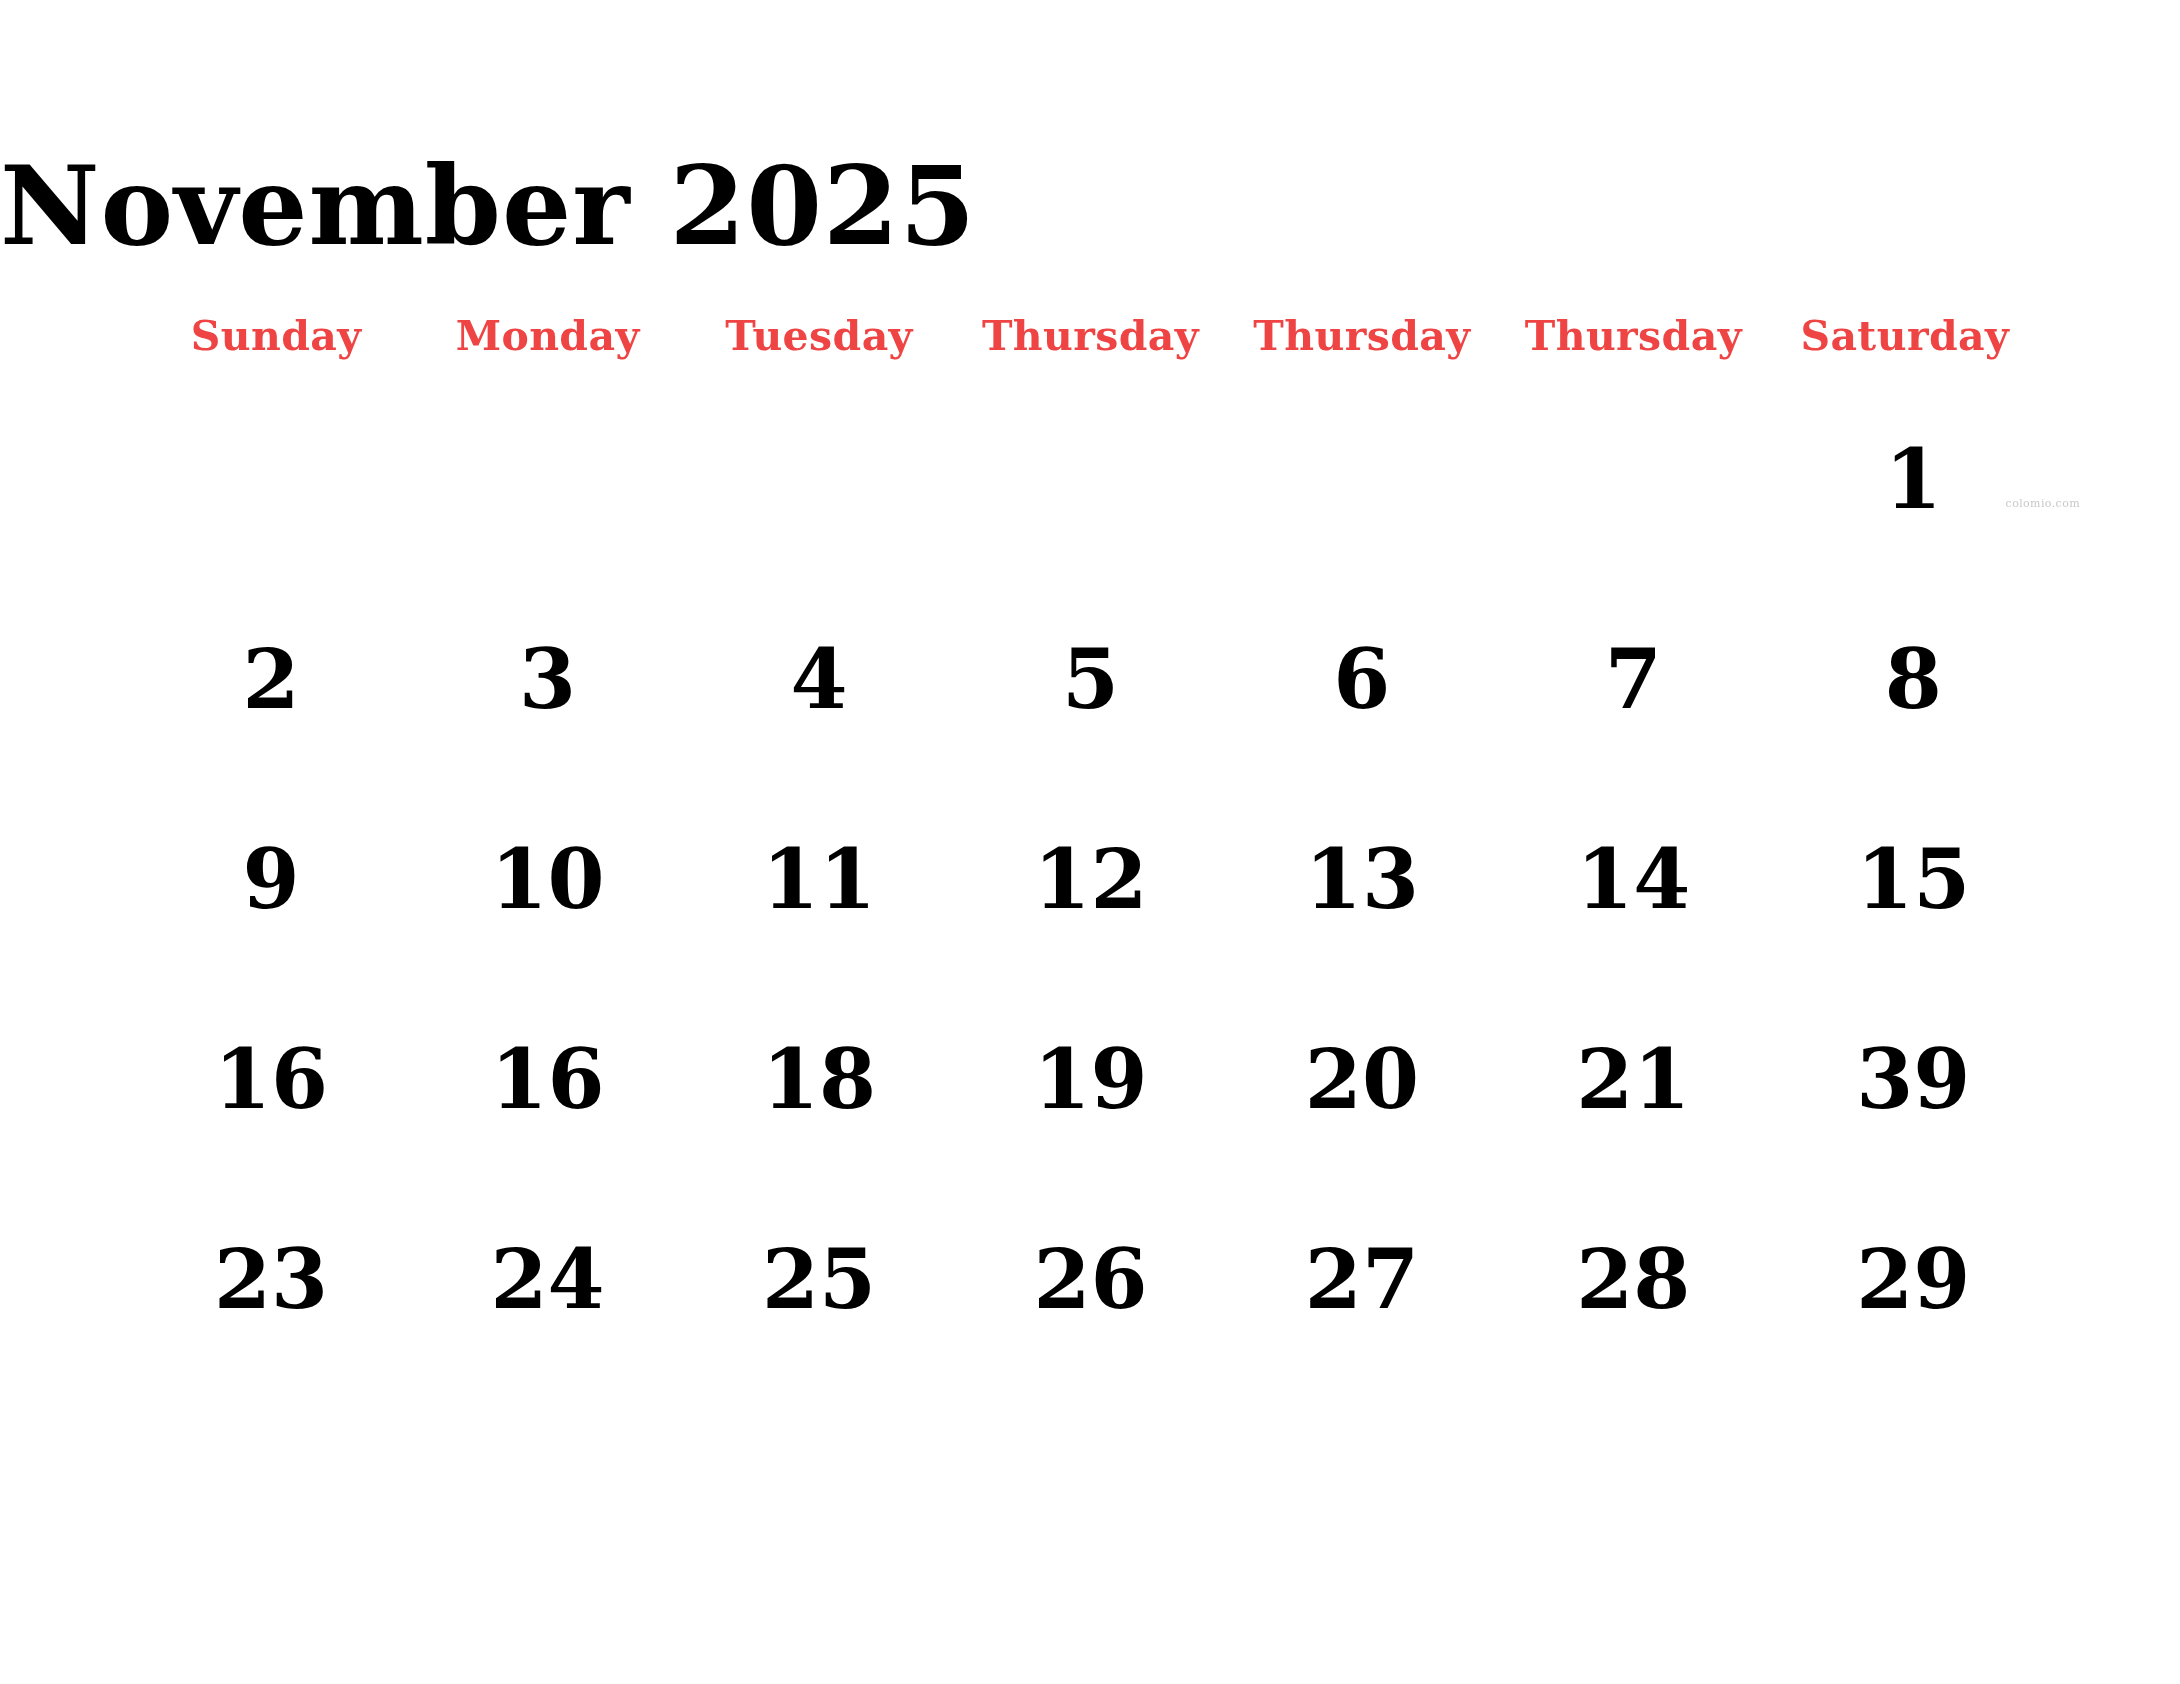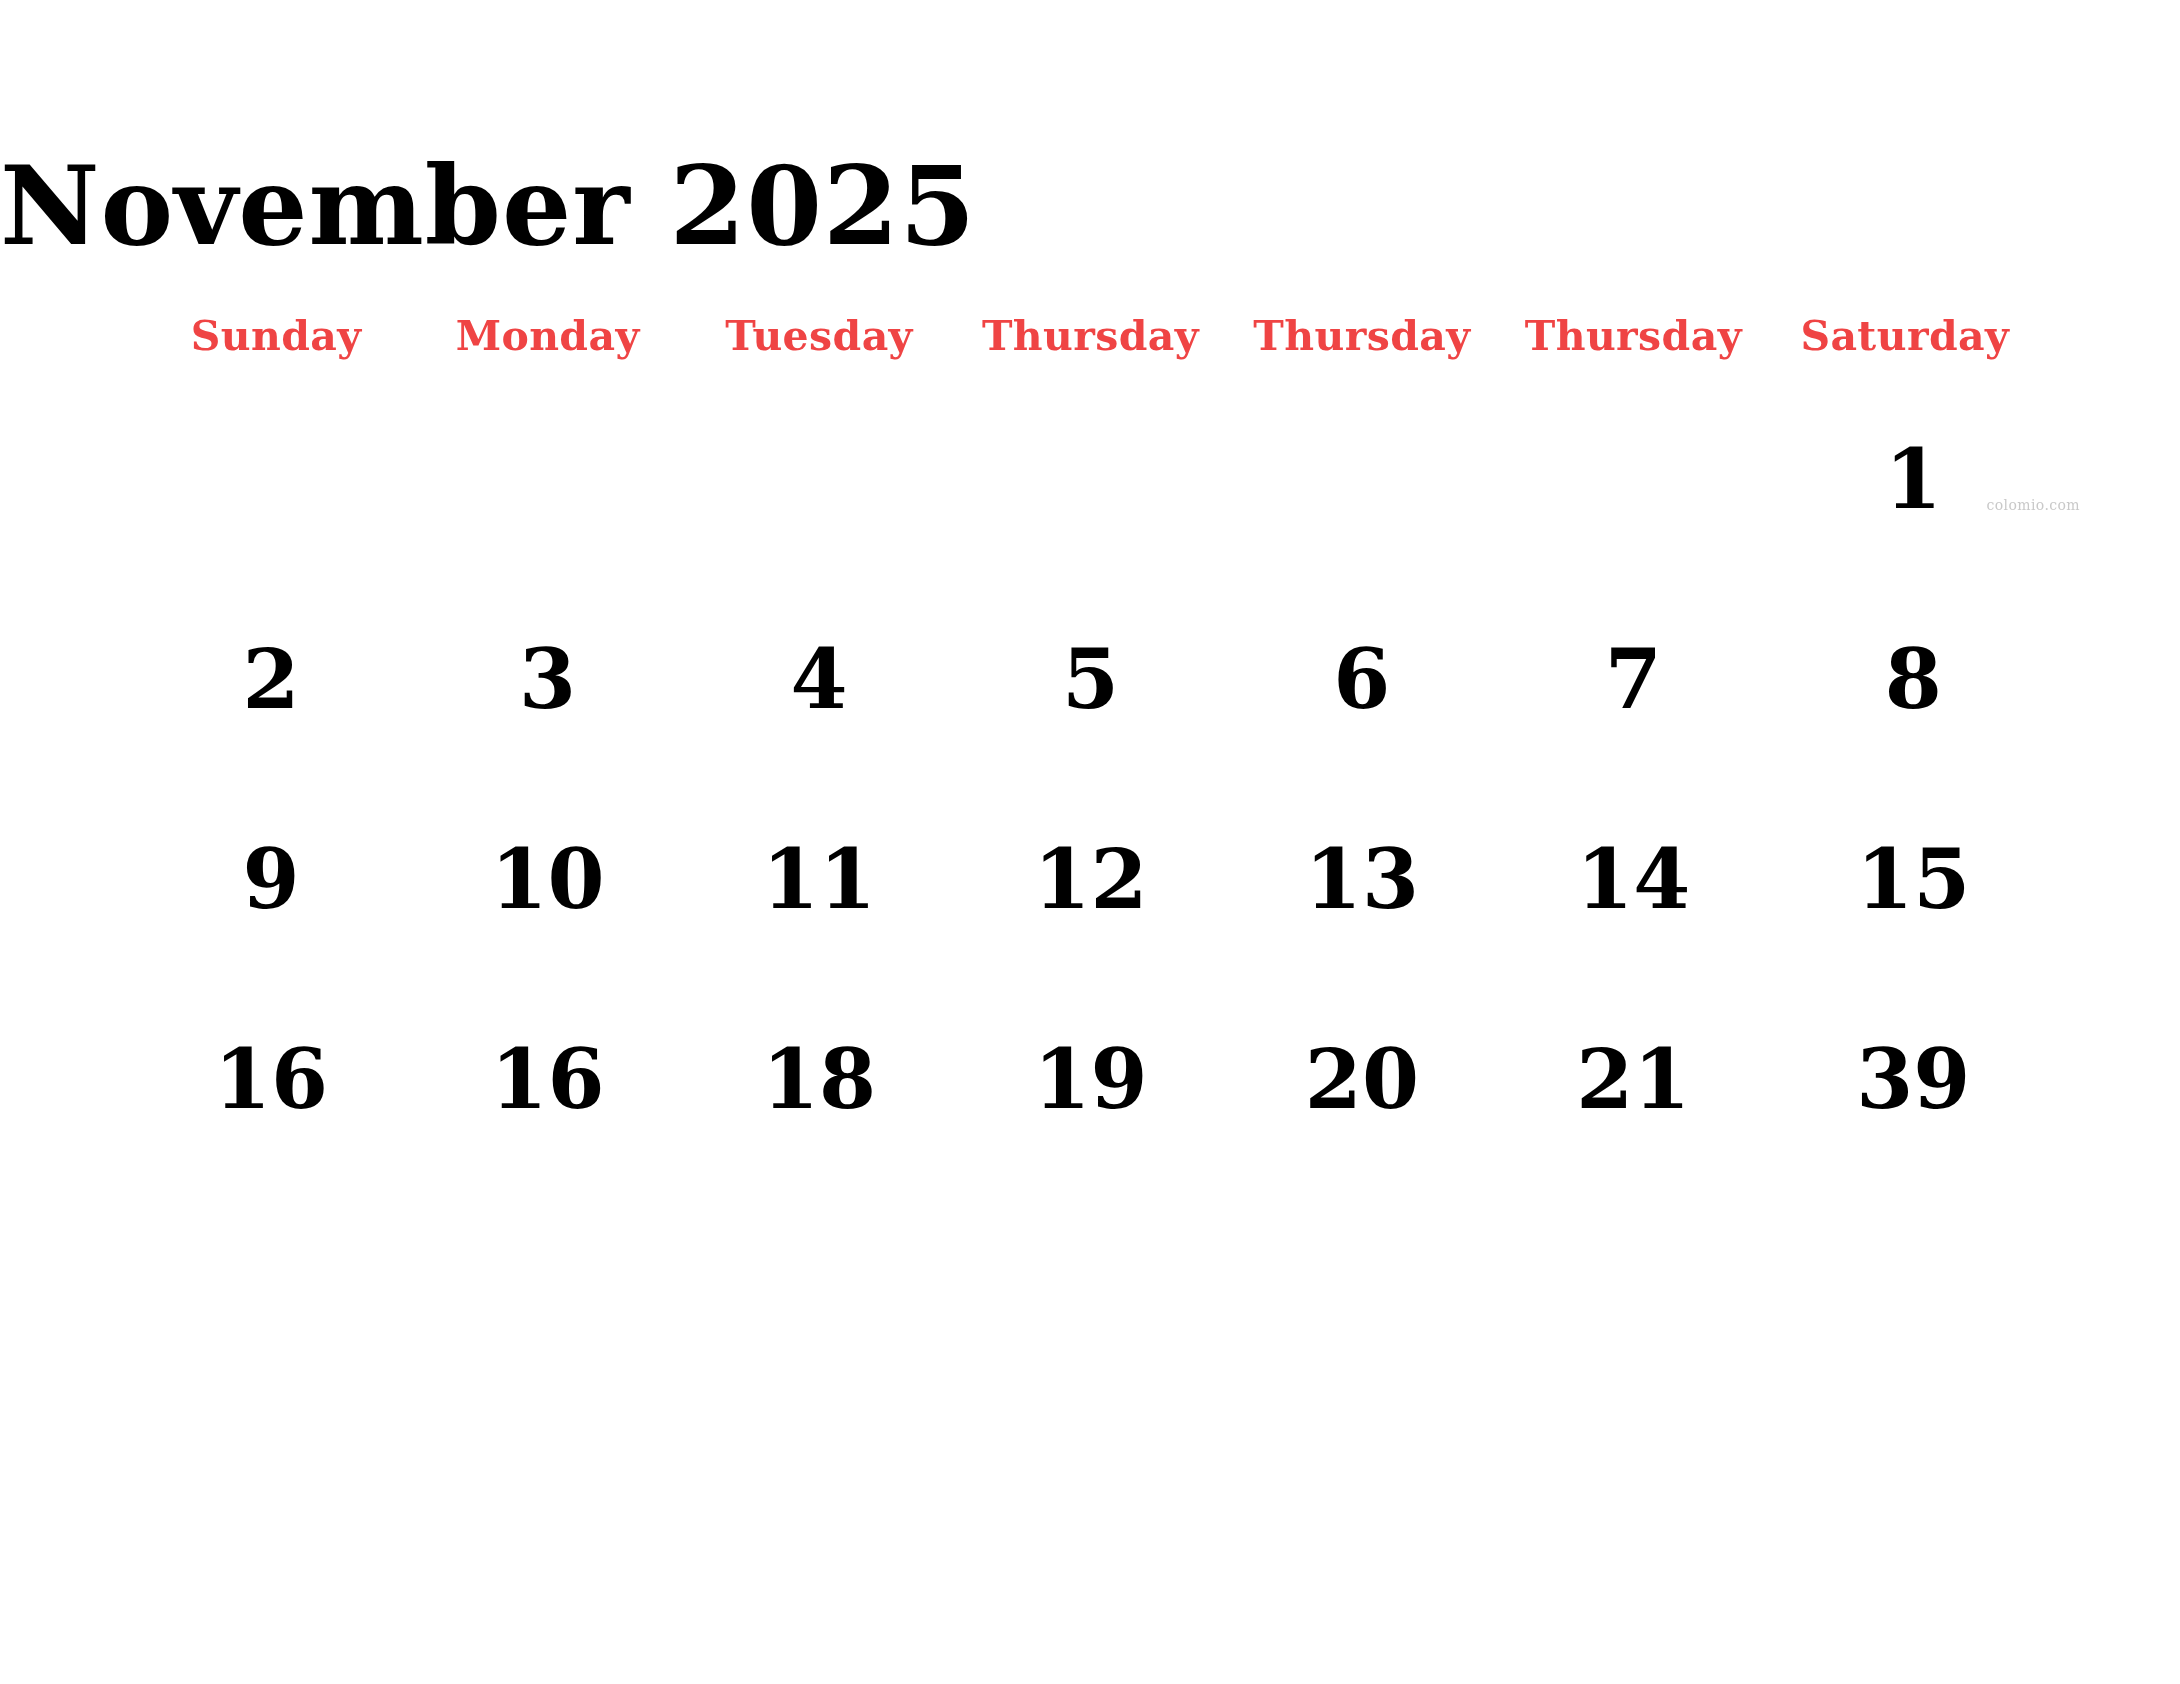--- a/index.html
+++ b/index.html
@@ -29,21 +29,21 @@
     line-height: 1;
     margin-top: 152px;
     margin-bottom: 0;
     color: #000000;
   }
   .watermark {
     position: absolute;
     right: 101px;
     top: 345px;
     font-family: "DejaVu Serif", serif;
-    font-size: 14px;
+    font-size: 11px;
     color: #c9c9c9;
     letter-spacing: 0.4px;
   }
   .cal {
     width: 1900px;
     margin: 0 auto;
     margin-top: 51px;
     border-collapse: collapse;
     table-layout: fixed;
   }
@@ -127,17 +127,26 @@
       </tr>
       <tr>
         <td class="c0"><span class="daynum">16</span></td>
         <td class="c1"><span class="daynum">16</span></td>
         <td class="c2"><span class="daynum">18</span></td>
         <td class="c3"><span class="daynum">19</span></td>
         <td class="c4"><span class="daynum">20</span></td>
         <td class="c5"><span class="daynum">21</span></td>
         <td class="c6"><span class="daynum">39</span></td>
       </tr>
+      <tr>
+        <td class="c0"><span class="daynum">23</span></td>
+        <td class="c1"><span class="daynum">24</span></td>
+        <td class="c2"><span class="daynum">25</span></td>
+        <td class="c3"><span class="daynum">26</span></td>
+        <td class="c4"><span class="daynum">27</span></td>
+        <td class="c5"><span class="daynum">28</span></td>
+        <td class="c6"><span class="daynum">29</span></td>
+      </tr>
     </tbody>
   </table>
 
 </div>
 
 
 </body></html>

